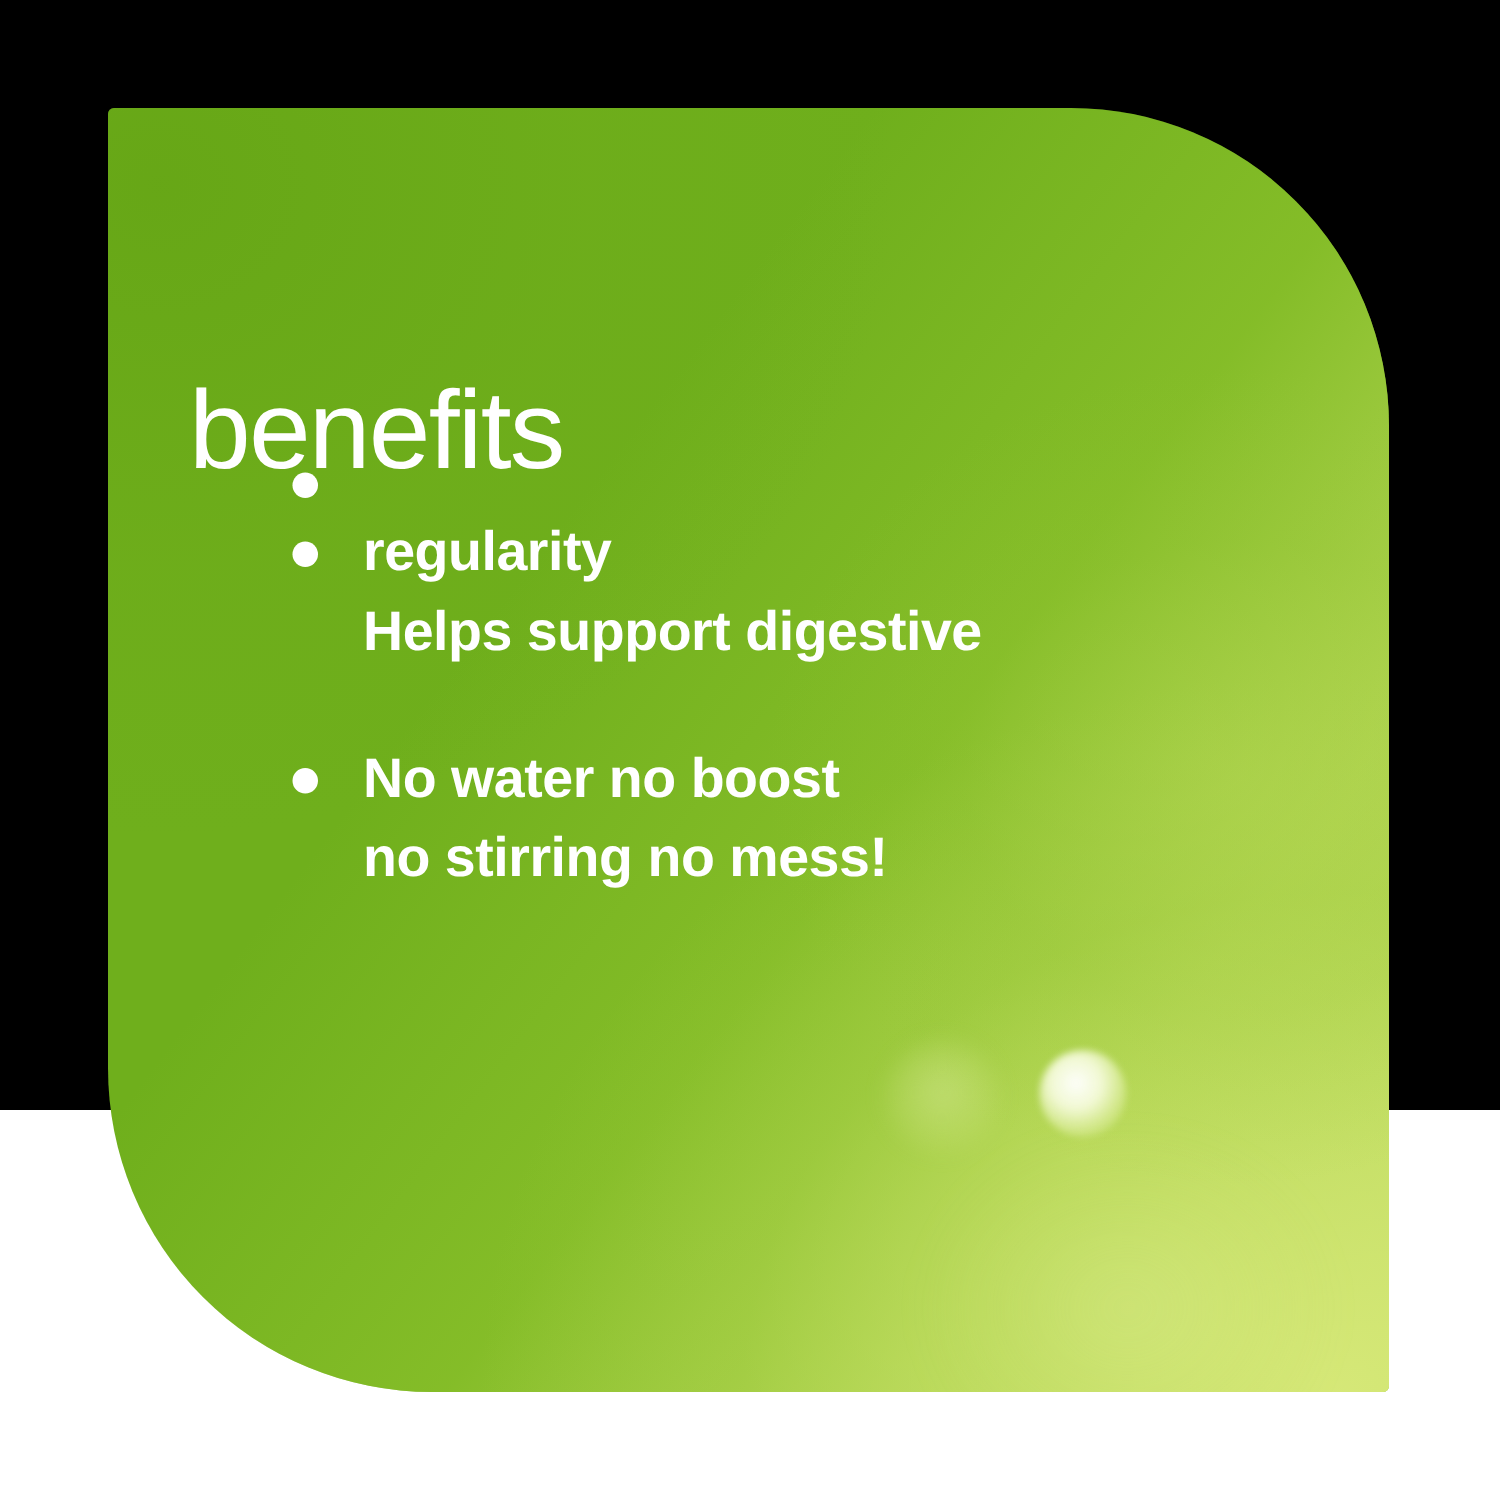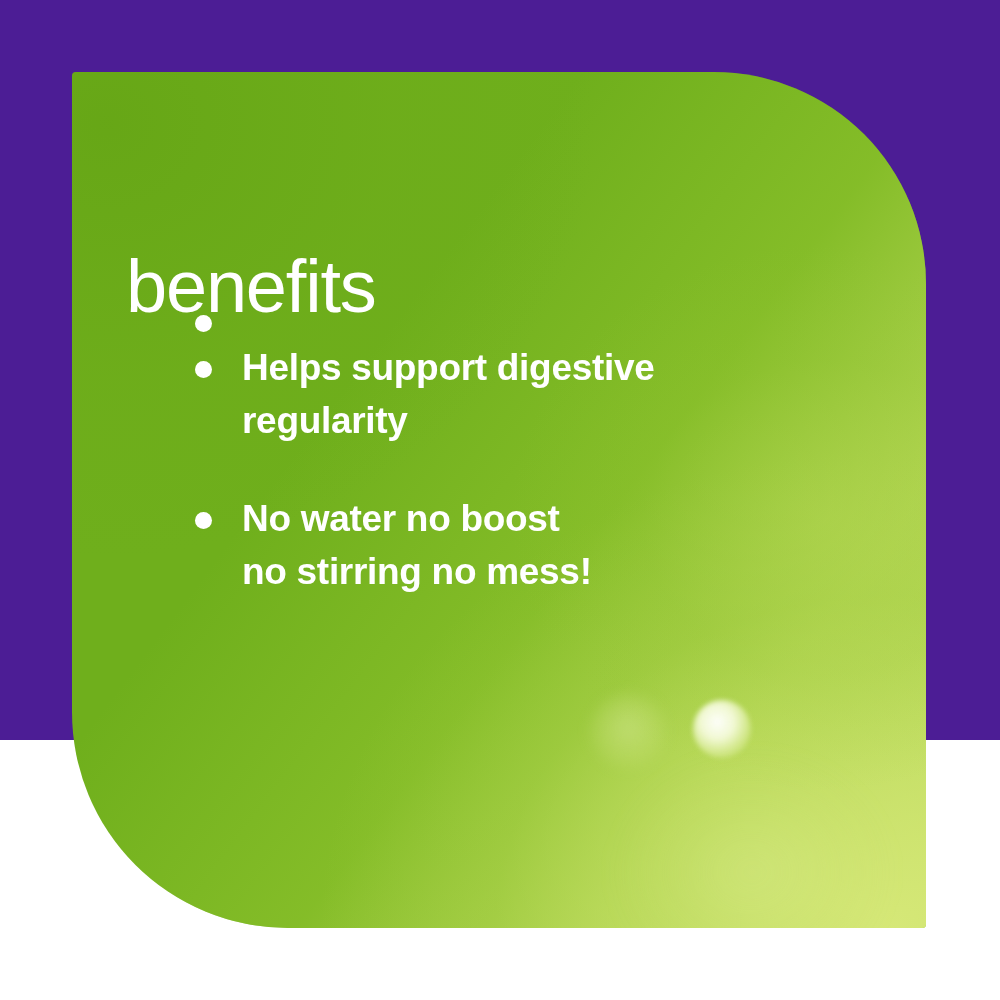--- a/index.html
+++ b/index.html
@@ -12,21 +12,21 @@
     width: 1000px;
     height: 1000px;
     font-family: "Liberation Sans", sans-serif;
     overflow: hidden;
   }
 
   #stage {
     position: relative;
     width: 1000px;
     height: 740px;
-    background: #4c1d95;
+    background: #000000;
   }
 
   
   #benefits-card {
     position: absolute;
     left: 72px;
     top: 72px;
     width: 854px;
     height: 856px;
     border-top-left-radius: 4px;
@@ -204,22 +204,22 @@
       <h1 id="page-title">benefits</h1>
 
       <ul id="benefits-list">
 
         <li class="benefit-item">
           <span class="bullet-dot"></span>
         </li>
 
         <li class="benefit-item">
           <span class="bullet-dot"></span>
+          <span class="benefit-line">regularity</span>
           <span class="benefit-line">Helps support digestive</span>
-          <span class="benefit-line">regularity</span>
         </li>
 
         <li class="benefit-item">
           <span class="bullet-dot"></span>
           <span class="benefit-line">No water no boost</span>
           <span class="benefit-line">no stirring no mess!</span>
         </li>
 
       </ul>
     </div>

